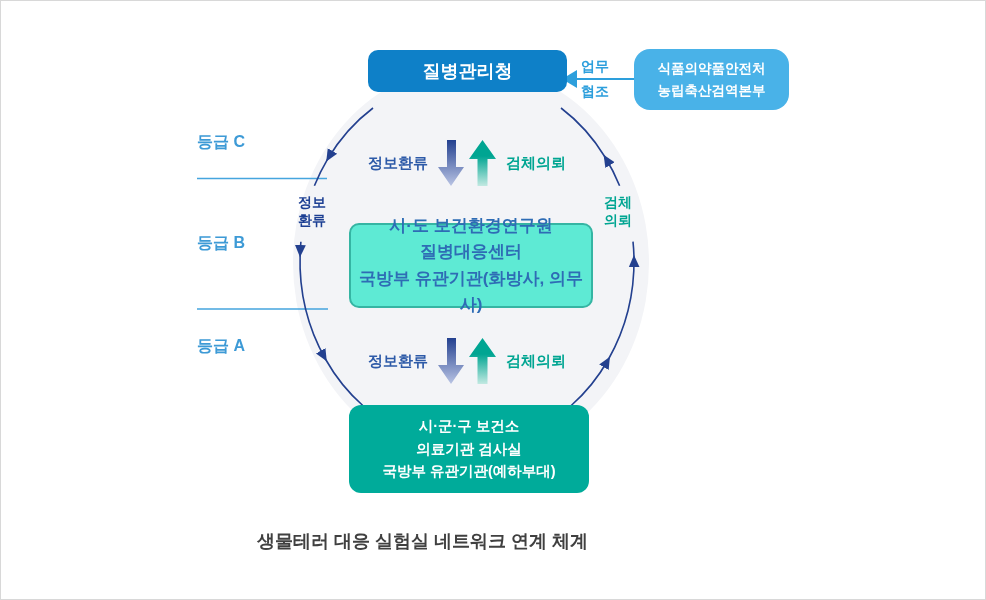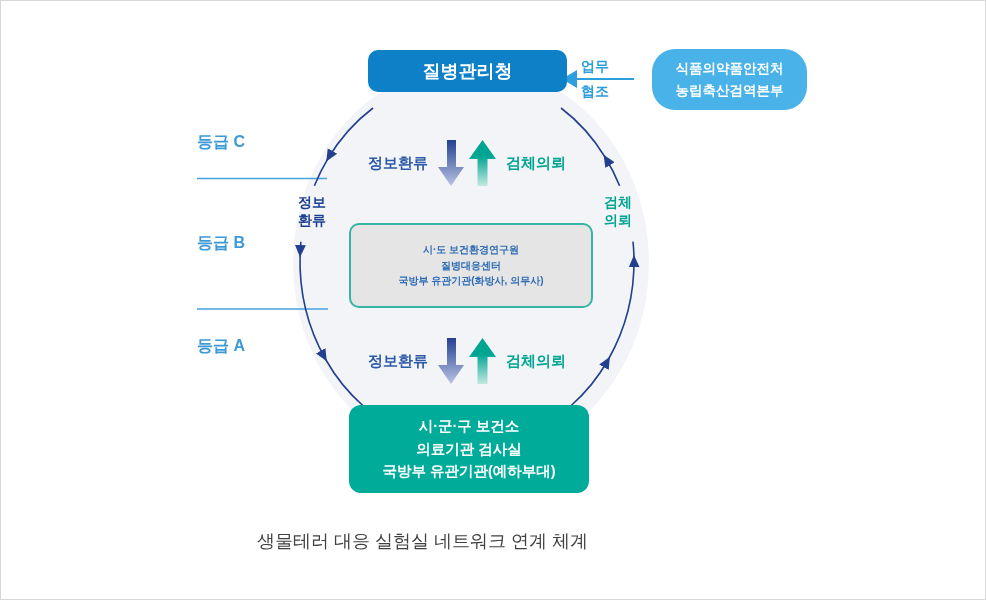--- a/index.html
+++ b/index.html
@@ -8,24 +8,24 @@
     border:1px solid #d8d8d8;box-sizing:border-box;overflow:hidden;
     font-family:"Liberation Sans", sans-serif;
   }
   .abs{position:absolute;}
   
   .box{display:flex;flex-direction:column;align-items:center;justify-content:center;
        text-align:center;z-index:3;}
   .top-box{left:367px;top:49px;width:199px;height:42px;background:var(--kdca-blue);
        border-radius:10px;color:#fff;font-size:18px;font-weight:700;}
   .partner-box{left:633px;top:48px;width:155px;height:61px;background:var(--partner-blue);
-       border-radius:23px;color:#fff;font-size:13.5px;font-weight:700;line-height:1.6;margin-left:18px;}
-  .center-box{left:348px;top:222px;width:240px;height:81px;background:#e5e5e5;
+       border-radius:16px;color:#fff;font-size:13.5px;font-weight:700;line-height:1.6;}
+  .center-box{left:348px;top:222px;width:240px;height:81px;background:#5eead4;
        border:2px solid var(--center-box-border);border-radius:10px;
-       color:var(--center-box-text);font-size:10px;font-weight:700;line-height:1.55;}
+       color:var(--center-box-text);font-size:17px;font-weight:700;line-height:1.55;}
   .bottom-box{left:348px;top:404px;width:240px;height:88px;background:var(--teal);
        border-radius:12px;color:#fff;font-size:14.5px;font-weight:700;line-height:1.55;}
   
   .coop-label{left:580px;width:50px;text-align:left;color:var(--coop-blue);
        font-size:14px;font-weight:700;z-index:4;}
   
   .grade{left:196px;width:70px;color:var(--grade-blue);font-size:16px;font-weight:700;z-index:2;}
   
   .ring-label{width:52px;text-align:center;font-size:14px;font-weight:700;line-height:1.28;z-index:2;}
   .ring-label.left{left:285px;top:193px;color:var(--navy-label);}
@@ -33,21 +33,21 @@
   
   .flow-pair{left:466px;transform:translateX(-50%);display:flex;align-items:center;z-index:2;}
   .flow-pair.top{top:139px;}
   .flow-pair.bottom{top:337px;}
   .flow-label{font-size:15px;font-weight:600;}
   .flow-label.info{color:var(--info-flow-text);margin-right:10px;}
   .flow-label.sample{color:var(--teal-label);margin-left:10px;}
   .arrow-up-svg{margin-left:5px;}
   
   .caption{left:0;top:528px;width:843px;text-align:center;color:var(--caption-gray);
-       font-size:18px;font-weight:400;z-index:2;}
+       font-size:18px;font-weight:700;z-index:2;}
   
   #scene{position:absolute;left:0;top:0;z-index:1;}
   #scene .ring{stroke:var(--ring-navy);stroke-width:1.6;fill:none;}
   #scene .grade-line{stroke:var(--grade-line);stroke-width:1.5;}
   #scene .coop-line{stroke:var(--coop-blue);stroke-width:2.2;}
   #scene .coop-head{fill:var(--coop-blue);}
   #scene .circle-bg{fill:var(--circle-fill);}
   .stop-navy-a{stop-color:var(--ring-navy);}
   .stop-navy-b{stop-color:var(--arrow-navy-fade);}
   .stop-teal-a{stop-color:var(--teal-label);}

